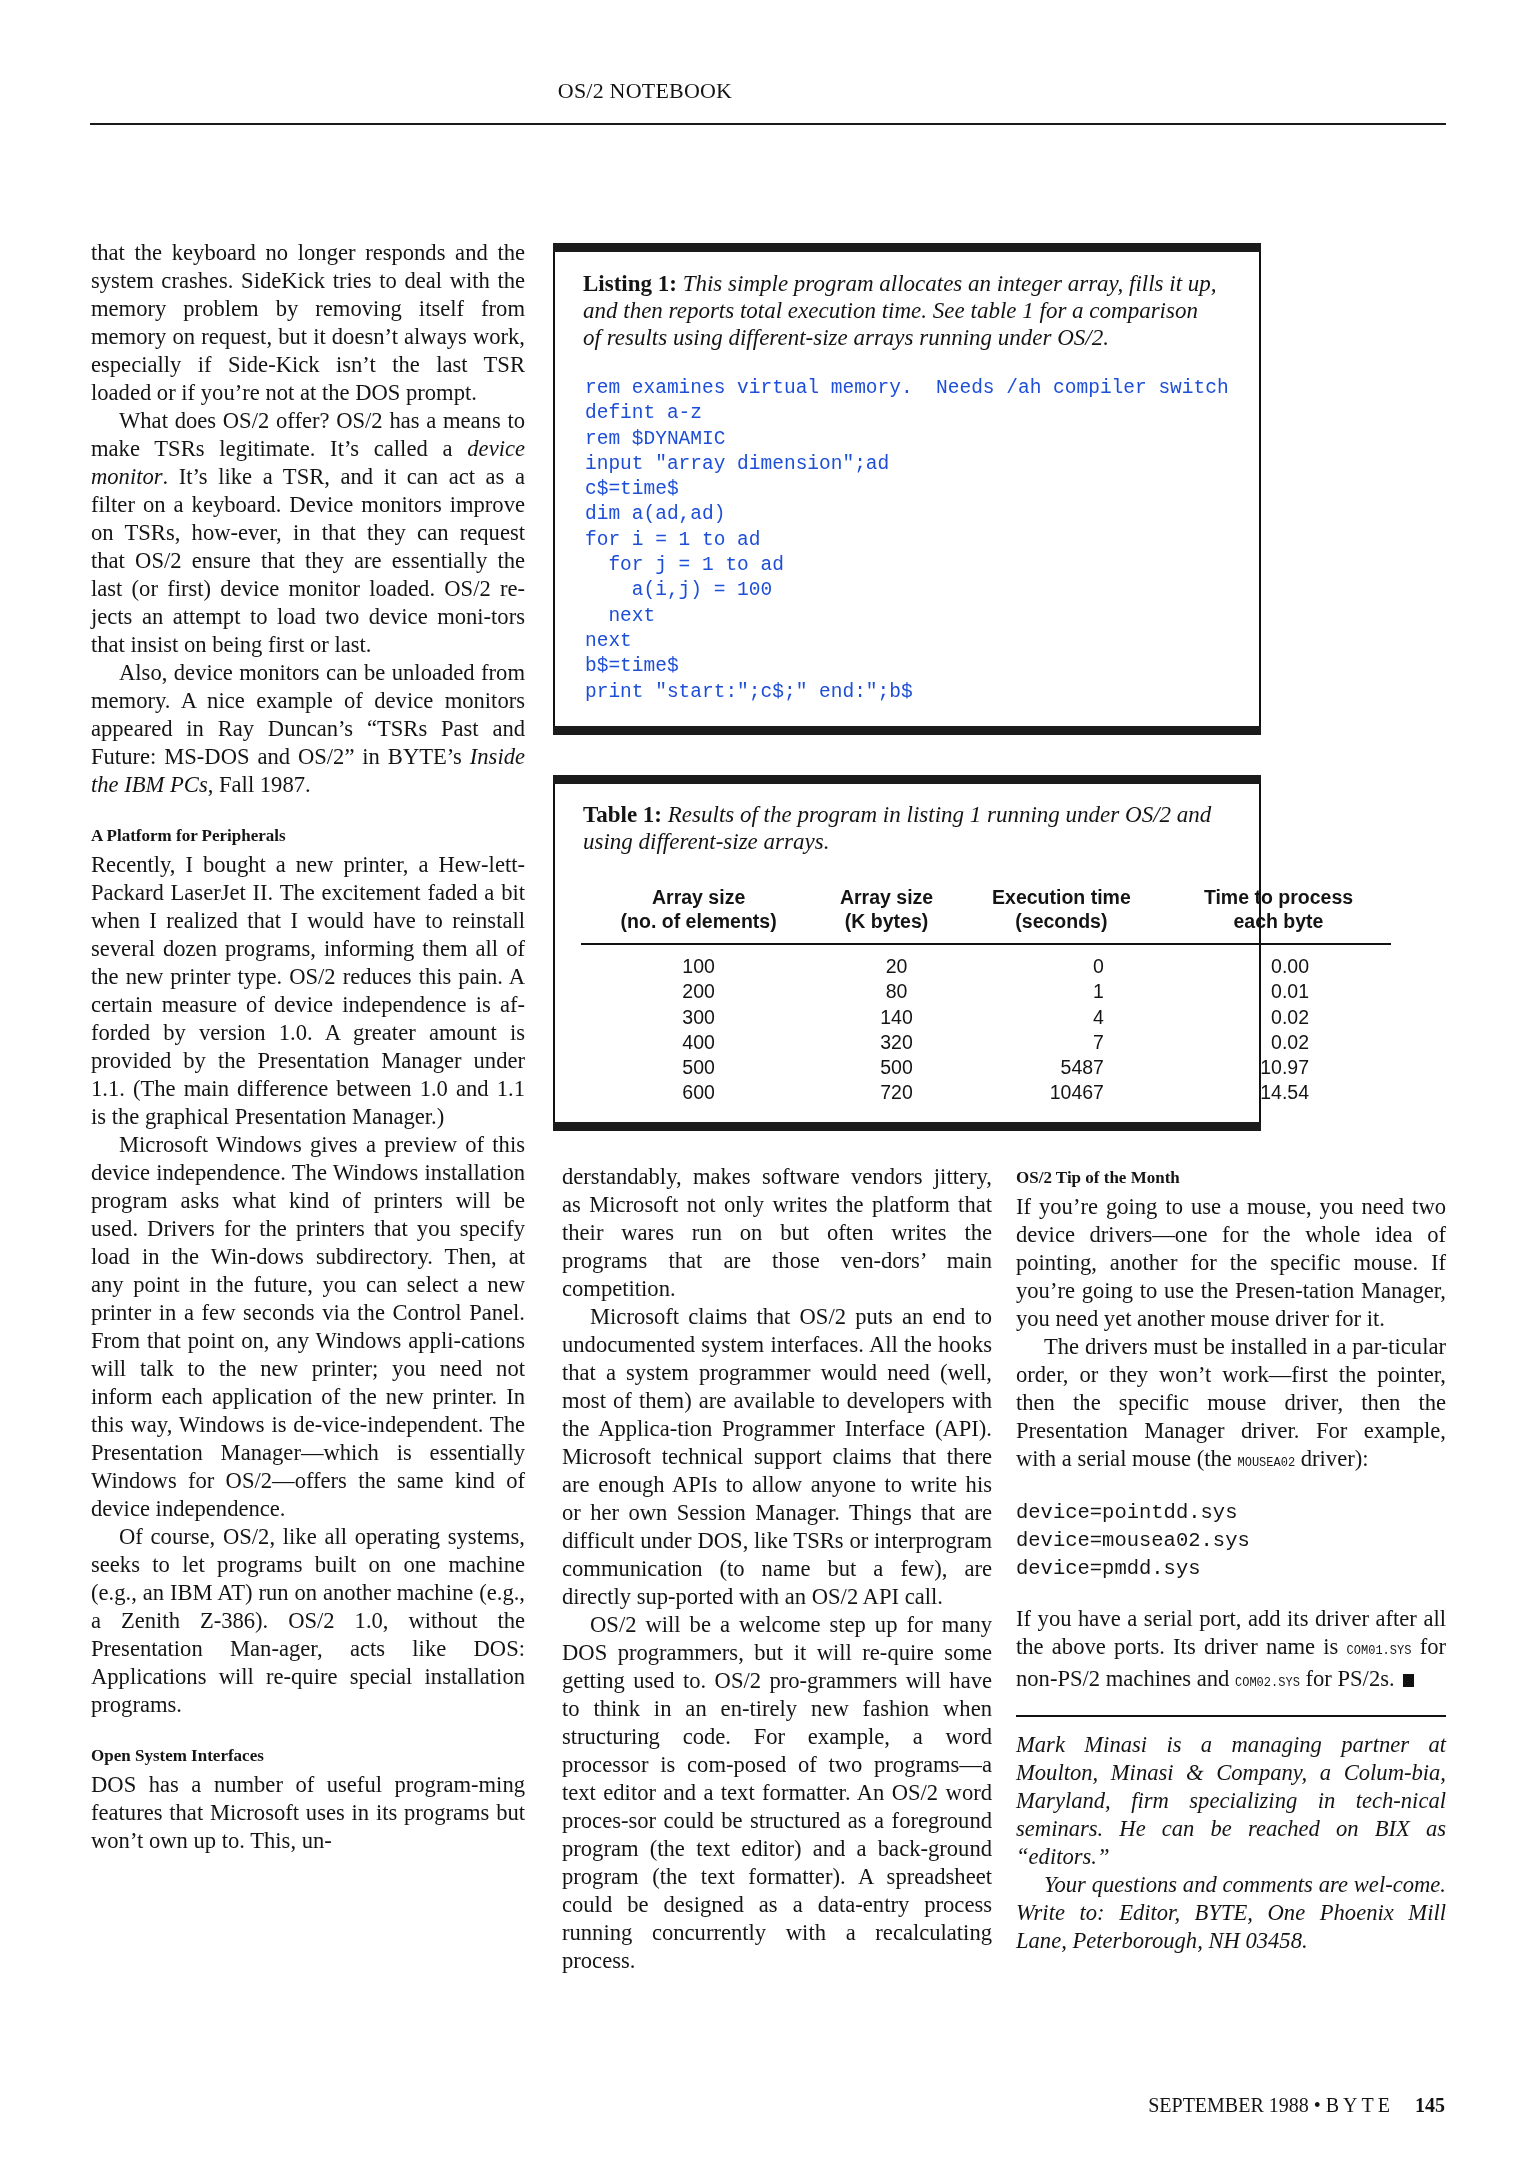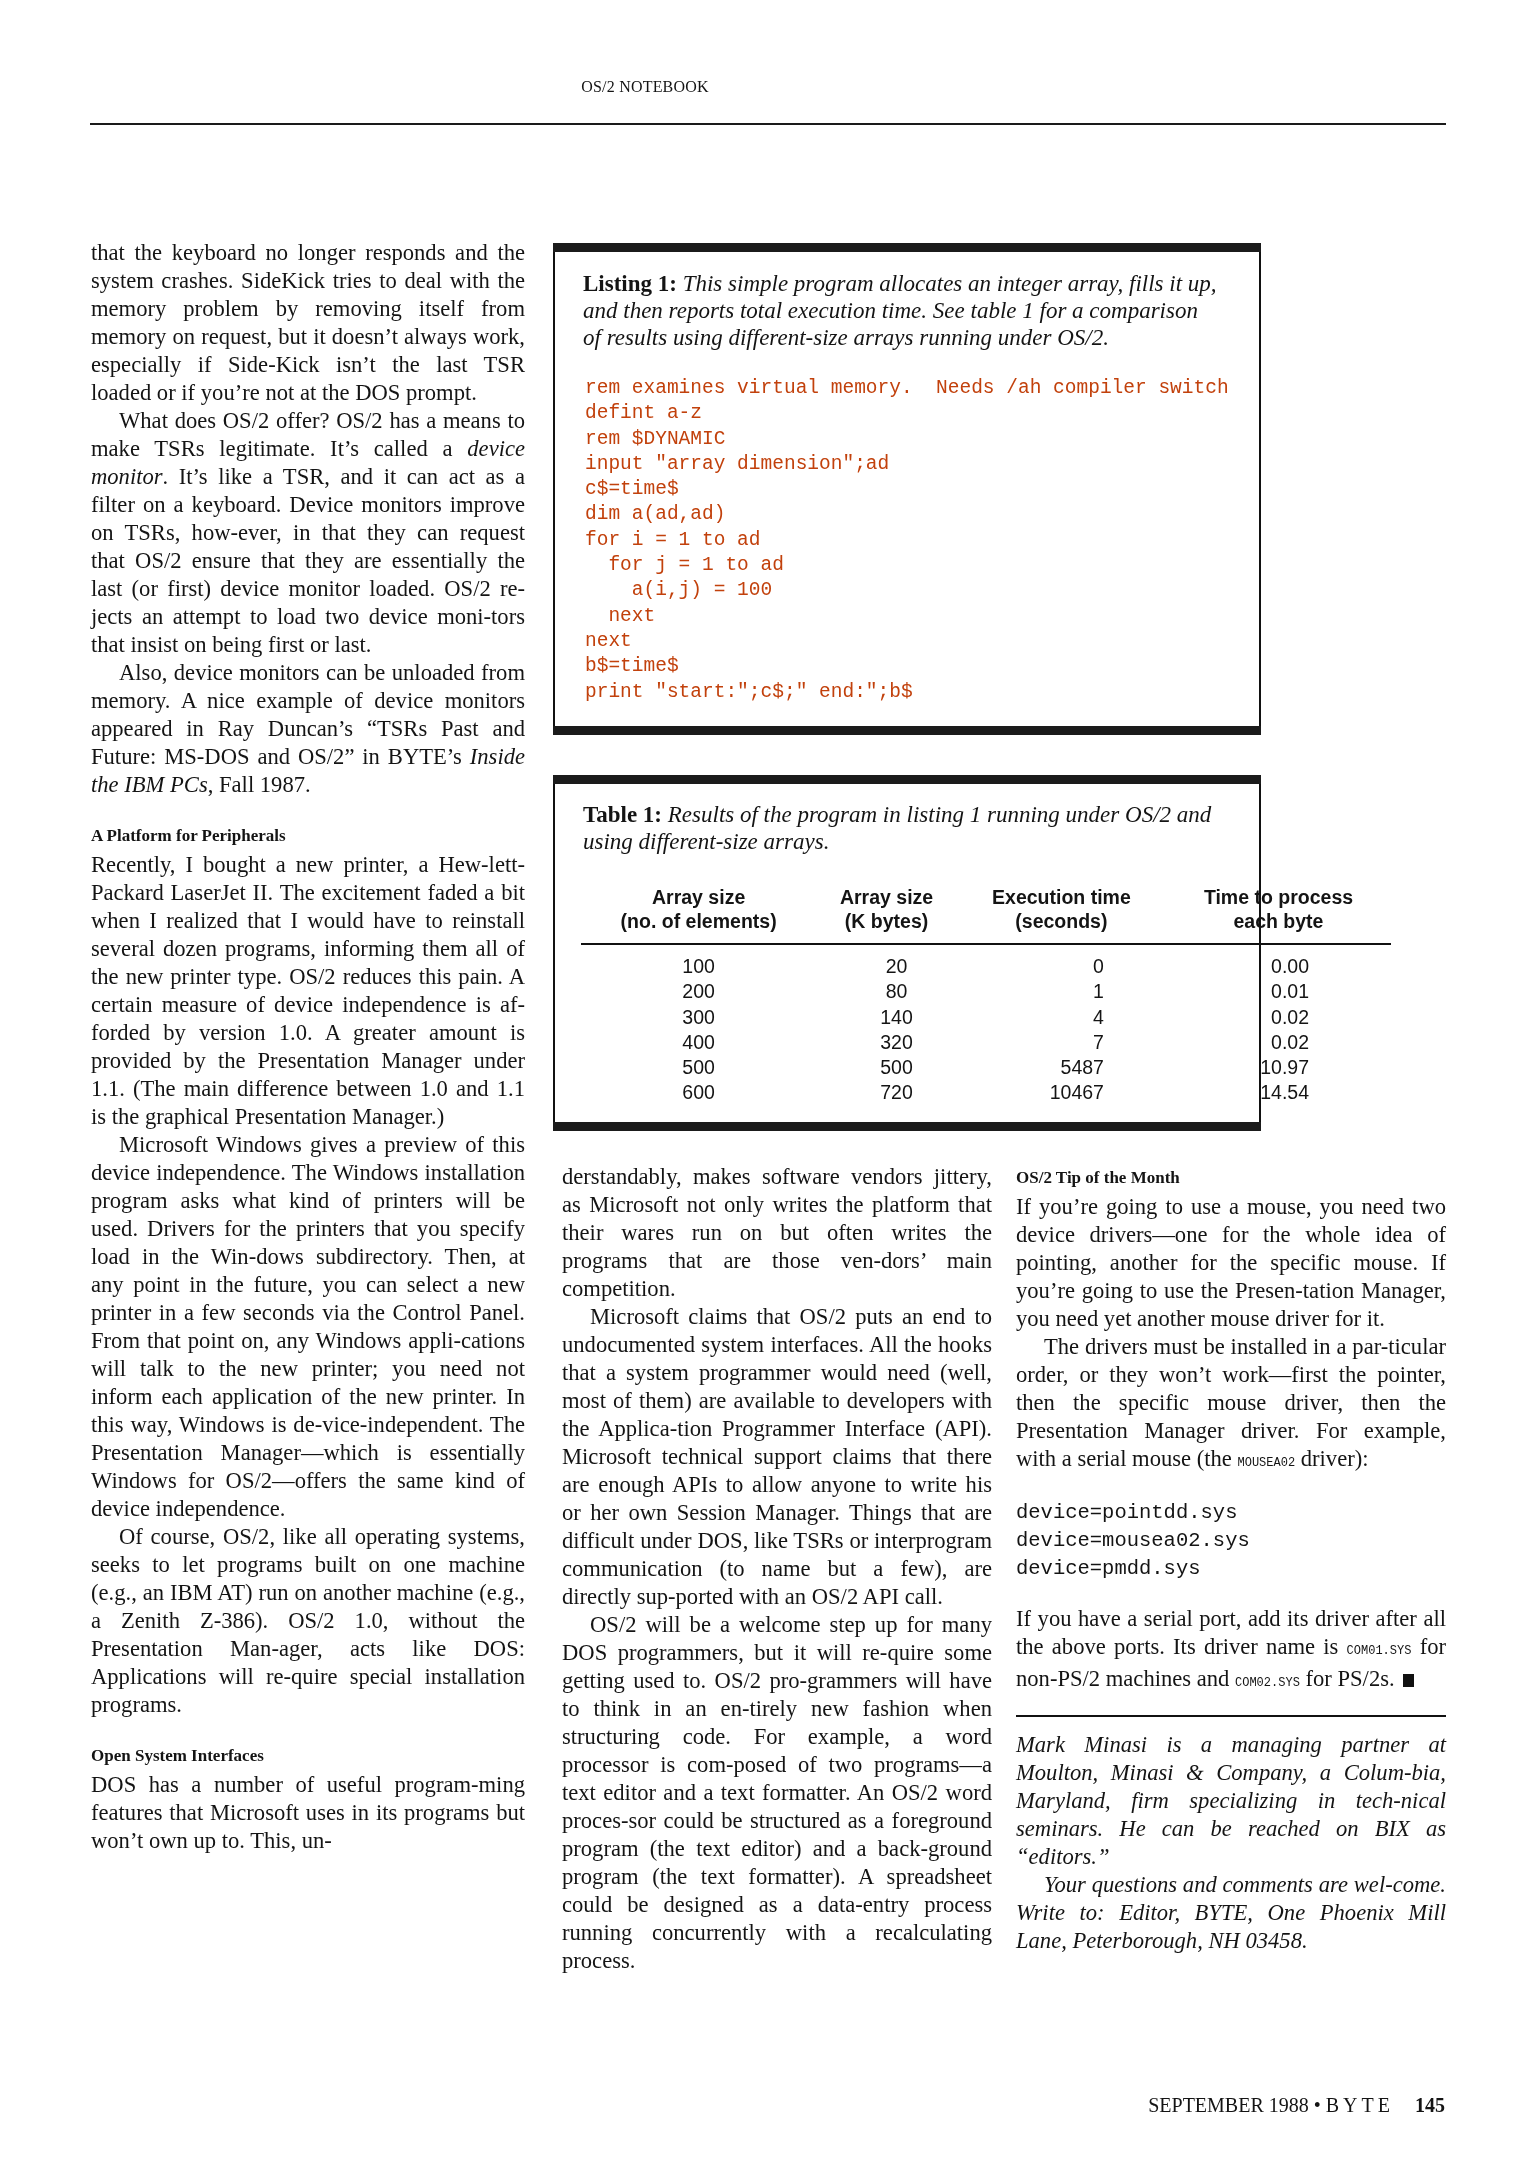--- a/index.html
+++ b/index.html
@@ -1,19 +1,19 @@
 <!DOCTYPE html>
 <html><head>
 <meta charset="utf-8">
 <style>
   * { box-sizing: border-box; margin: 0; padding: 0; }
   html, body { width: 1536px; height: 2160px; background: #ffffff; }
   body { position: relative; color: #141414; font-family: "Liberation Serif", "DejaVu Serif", serif; overflow: hidden; }
 
-  .running-head { position: absolute; left: 0; top: 78px; width: 1290px; text-align: center; font-size: 16px; letter-spacing: 0.2px; }
+  .running-head { position: absolute; left: 0; top: 78px; width: 1290px; text-align: center; font-size: 22px; letter-spacing: 0.2px; }
   .head-rule { position: absolute; left: 90px; top: 123px; width: 1356px; height: 2px; background: #1a1a1a; }
 
   .col { position: absolute; font-size: 22.6px; line-height: 28px; text-align: justify; hyphens: manual; }
   .col p { margin: 0; }
   .col p.indent { text-indent: 28px; }
   .col h2 { font-size: 17px; font-weight: bold; line-height: 30px; text-align: left; margin: 0; }
   .col .gap { height: 22px; }
   .mono { font-family: "Liberation Mono", "DejaVu Sans Mono", monospace; font-size: 12px; }
   .col em, .col i { font-style: italic; }
 
@@ -29,21 +29,21 @@
   #table-box { top: 775px; height: 356px; }
   #table-box .bar-top { position: absolute; left: -2px; right: -2px; top: 0; }
   #table-box .bar-bottom { position: absolute; left: -2px; right: -2px; bottom: 0; }
 
   .caption { position: absolute; left: 28px; right: 40px; font-size: 23px; line-height: 27px; }
   .caption b { font-weight: bold; }
   .caption i { font-style: italic; }
   #listing-box .caption { top: 27px; }
   #table-box .caption { top: 26px; }
 
-  .code { position: absolute; left: 30px; top: 133px; font-family: "Liberation Mono", "DejaVu Sans Mono", monospace; font-size: 19.5px; line-height: 25.3px; white-space: pre; color: #c2410c; }
+  .code { position: absolute; left: 30px; top: 133px; font-family: "Liberation Mono", "DejaVu Sans Mono", monospace; font-size: 19.5px; line-height: 25.3px; white-space: pre; color: #1d4ed8; }
 
   .data-table { position: absolute; left: 26px; width: 810px; top: 110px; font-family: "Liberation Sans", "DejaVu Sans", sans-serif; border-collapse: collapse; }
   .data-table th { font-size: 19.5px; font-weight: bold; line-height: 24px; padding: 0 0 10px 0; text-align: center; border-bottom: 2px solid #111; vertical-align: bottom; }
   .data-table td { font-size: 19.5px; line-height: 25.3px; text-align: center; padding: 0; }
   .data-table tr.first td { padding-top: 9px; }
   .data-table td.c1 { text-align: center; }
   .data-table td.c2 { text-align: center; padding-left: 20px; }
   .data-table td.c3 { text-align: right; padding-right: 62px; }
   .data-table td.c4 { text-align: right; padding-right: 82px; }
 

